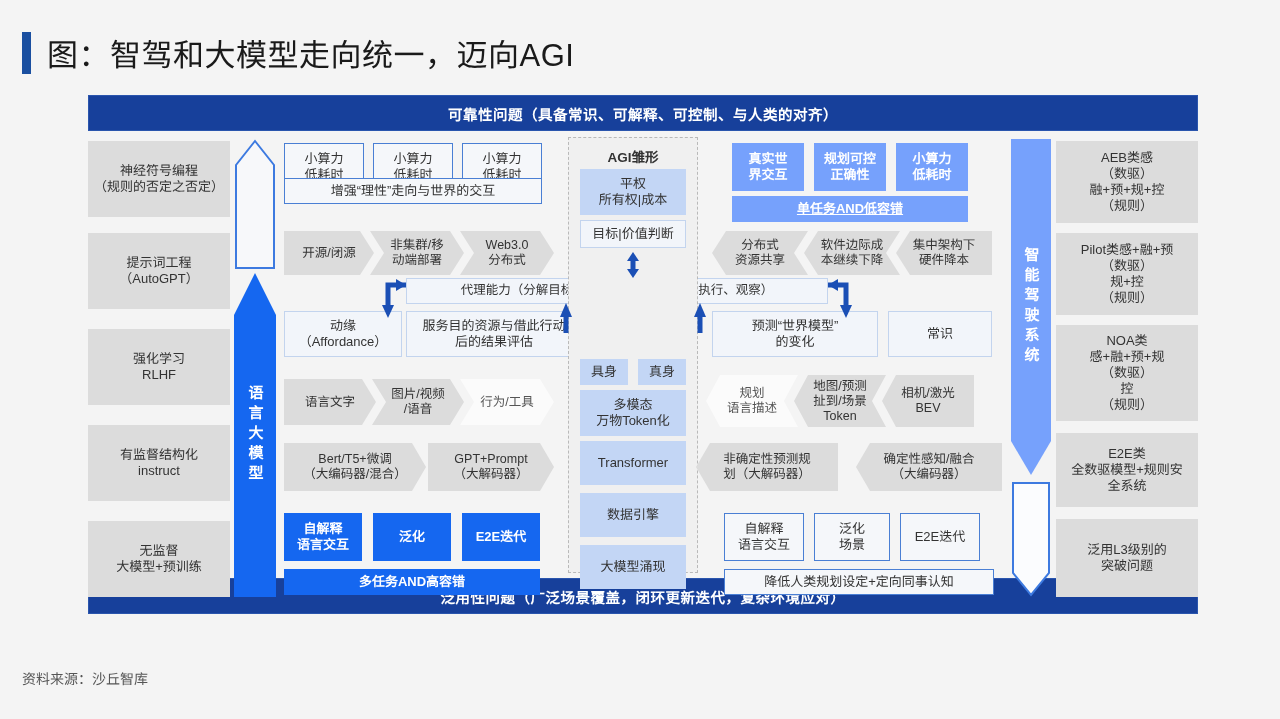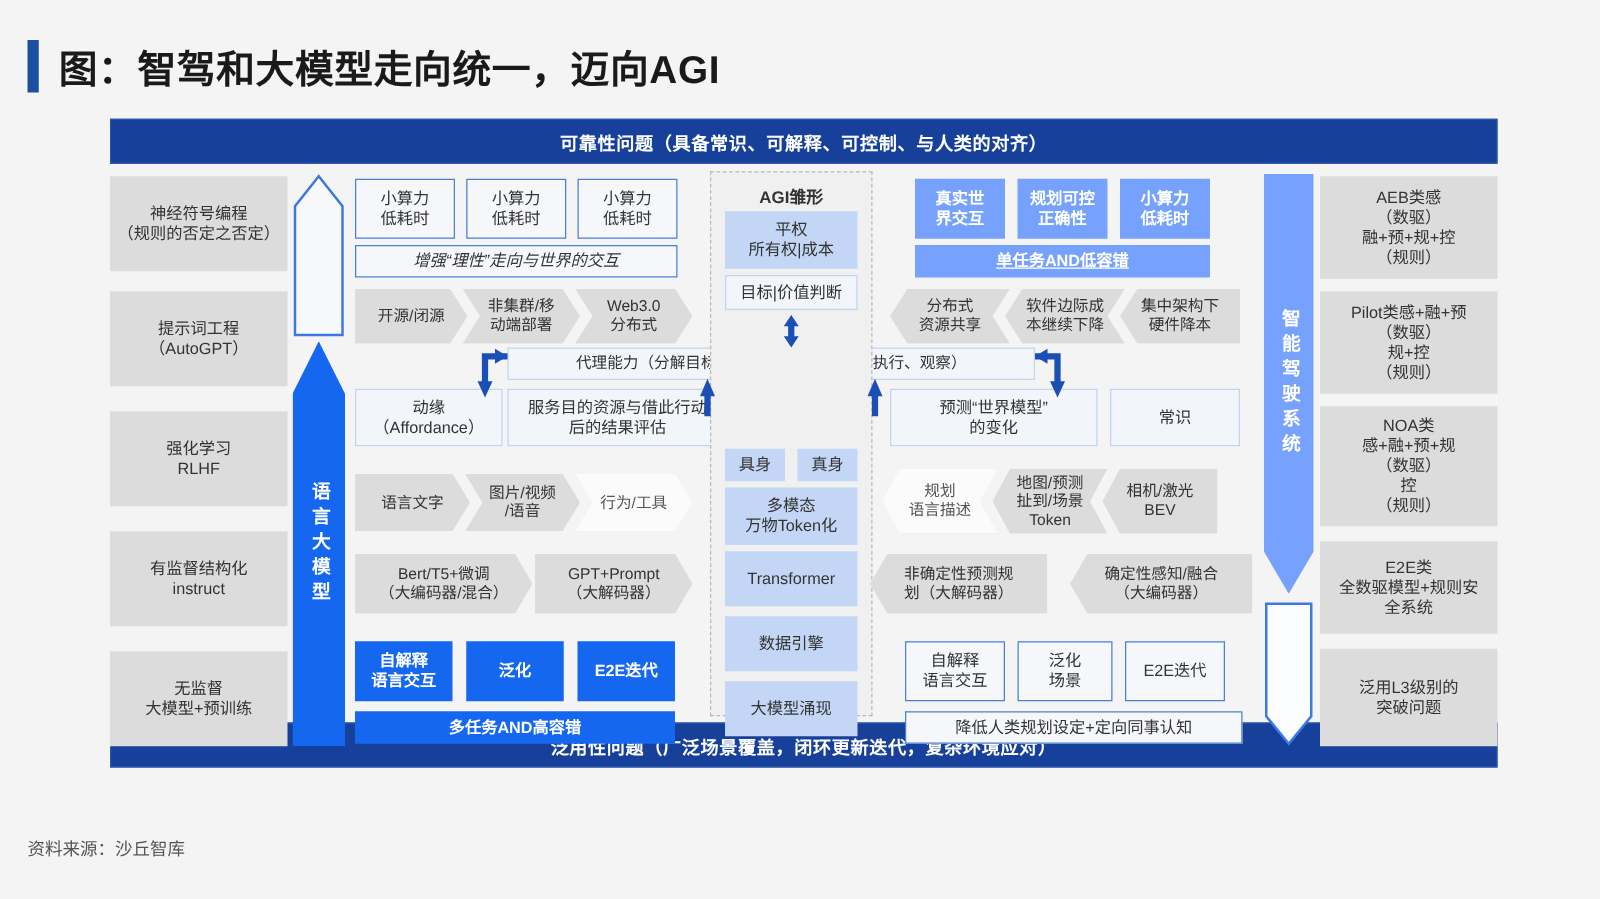--- a/index.html
+++ b/index.html
@@ -8,21 +8,21 @@
     width:1280px;height:719px;
     background:#f4f4f4;
     font-family:"Liberation Sans","DejaVu Sans",sans-serif;
     color:#333;
     overflow:hidden;
     position:relative;
   }
   
   #title-row{position:absolute;left:22px;top:30px;display:flex;align-items:center;gap:16px;}
   #title-bar{width:9px;height:42px;background:#1a4fa0;}
-  #page-title{font-size:31px;font-weight:bold;color:#1a1a1a;letter-spacing:.5px;white-space:nowrap;}
+  #page-title{font-size:31px;font-weight:normal;color:#1a1a1a;letter-spacing:.5px;white-space:nowrap;}
 
   
   #frame{position:absolute;left:88px;top:95px;width:1046px;height:519px;}
 
   .band{
     position:absolute;left:0;width:1110px;height:36px;
     background:#17409b;color:#fff;font-size:14.5px;font-weight:bold;
     display:flex;align-items:center;justify-content:center;letter-spacing:.5px;
     box-sizing:border-box;border:1px solid #2a55ad;
   }
@@ -109,21 +109,21 @@
     <div class="vert-arrow arrow-up-solid" style="left:146px;top:136px;width:42px;height:324px;">
       <span class="vtext">语言大模型</span>
     </div>
 
     <div class="box blueline" style="left:196px;top:6px;width:80px;height:48px;">小算力
 低耗时</div>
     <div class="box blueline" style="left:285px;top:6px;width:80px;height:48px;">小算力
 低耗时</div>
     <div class="box blueline" style="left:374px;top:6px;width:80px;height:48px;">小算力
 低耗时</div>
-    <div class="box blueline" style="left:196px;top:59px;width:258px;height:26px;font-style:italic;">增强“理性”走向与世界的交互</div>
+    <div class="box blueline" style="left:196px;top:41px;width:258px;height:26px;">增强“理性”走向与世界的交互</div>
 
     <div class="chev-r first" style="left:196px;top:94px;width:90px;height:44px;">开源/闭源</div>
     <div class="chev-r" style="left:282px;top:94px;width:94px;height:44px;">非集群/移
 动端部署</div>
     <div class="chev-r" style="left:372px;top:94px;width:94px;height:44px;">Web3.0
 分布式</div>
 
     <div class="box blueline-soft" style="left:318px;top:141px;width:422px;height:26px;font-size:12.5px;">代理能力（分解目标、计划、记忆、推理、执行、观察）</div>
 
     <div class="box blueline-soft" style="left:196px;top:174px;width:118px;height:46px;">动缘

